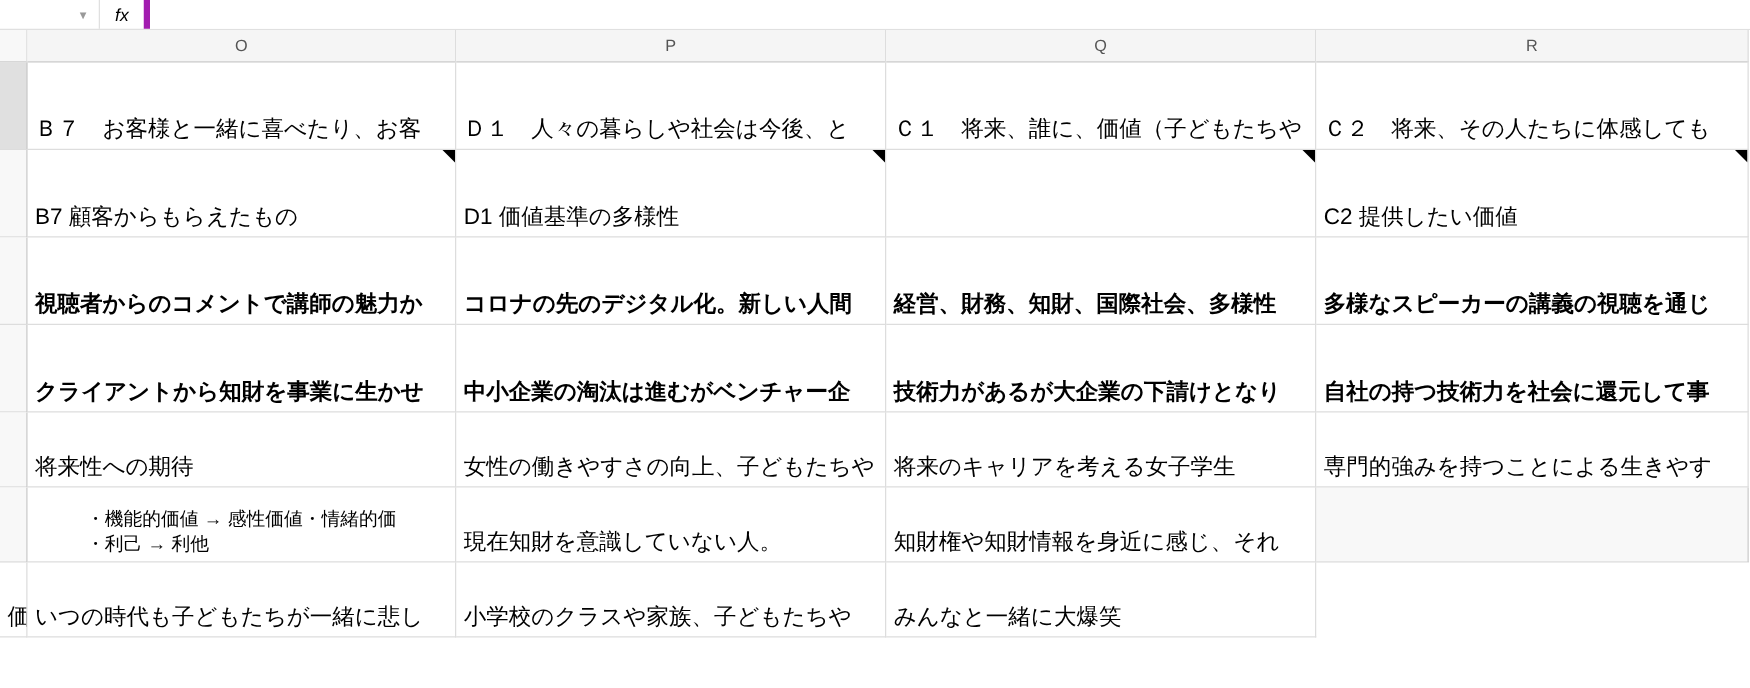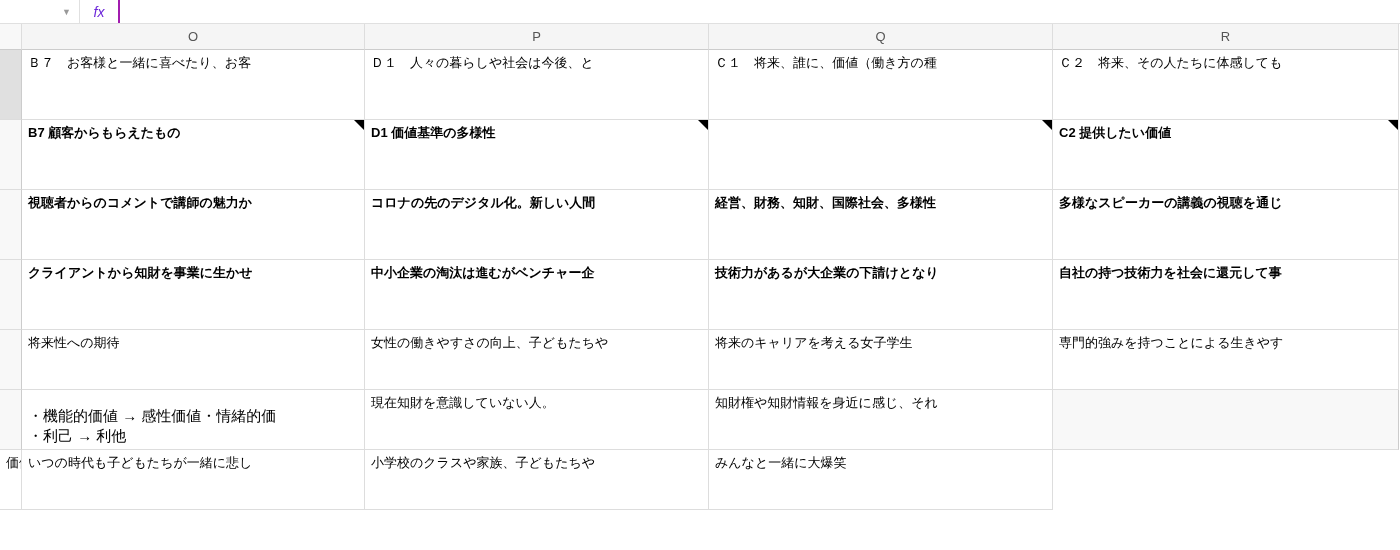--- a/index.html
+++ b/index.html
@@ -27,26 +27,26 @@
       justify-content: flex-end;
       padding-right: 8px;
     }
     .name-box .dropdown-icon {
       color: #999;
       font-size: 9px;
     }
     .fx-label {
       width: 40px;
       font-style: italic;
-      color: #6d28d9;
+      color: #000000;
       font-size: 14px;
       display: flex;
       align-items: center;
       justify-content: center;
-      border-right: 2px solid #a21caf;
+      border-right: 5px solid #a21caf;
       height: 100%;
     }
     .fx-input {
       flex: 1;
       height: 100%;
       border: none;
       outline: none;
       padding: 0 8px;
       font-size: 13px;
     }
@@ -80,23 +80,24 @@
       background: #f8f8f8;
       border-right: 1px solid #ccc;
       border-bottom: 1px solid #ddd;
     }
     .row-header.active {
       background: #e0e0e0;
     }
     .cell {
       border-right: 1px solid #ddd;
       border-bottom: 1px solid #ddd;
-      font-size: 13px;
+      font-size: 18px;
       color: #000;
       display: flex;
+      align-items: flex-end;
       padding: 4px 6px 4px 6px;
       white-space: nowrap;
       overflow: hidden;
       position: relative;
       min-height: 20px;
     }
     .cell-tall {
       height: 70px;
     }
     .cell-tall2 {
@@ -109,26 +110,27 @@
     .cell .note-marker {
       position: absolute;
       top: 0;
       right: 0;
       width: 0;
       height: 0;
       border-style: solid;
       border-width: 0 10px 10px 0;
       border-color: transparent #000 transparent transparent;
     }
-    .cell.bold { font-weight: bold; }
+    .cell.bold { font-weight: normal; }
     .multiline {
       white-space: normal;
       line-height: 1.3;
       align-items: flex-end;
       font-size: 15px;
+      justify-content: center;
     }
   </style>
 </head>
 <body>
 
 <div class="formula-bar">
   <div class="name-box">
     <span class="dropdown-icon">▼</span>
   </div>
   <div class="fx-label">fx</div>
@@ -144,21 +146,21 @@
     <div class="col-header">R</div>
   </div>
 <div class="row-header cell-tall active"></div>
     <div class="cell cell-tall">
       <span>Ｂ７　お客様と一緒に喜べたり、お客</span>
     </div>
     <div class="cell cell-tall">
       <span>Ｄ１　人々の暮らしや社会は今後、と</span>
     </div>
     <div class="cell cell-tall">
-      <span>Ｃ１　将来、誰に、価値（働き方の種</span>
+      <span>Ｃ１　将来、誰に、価値（子どもたちや</span>
     </div>
     <div class="cell cell-tall">
       <span>Ｃ２　将来、その人たちに体感しても</span>
     </div>
     <div class="row-header cell-tall2"></div>
     <div class="cell cell-tall2 bold">
       <span>B7 顧客からもらえたもの</span>
       <div class="note-marker"></div>
     </div>
     <div class="cell cell-tall2 bold">

